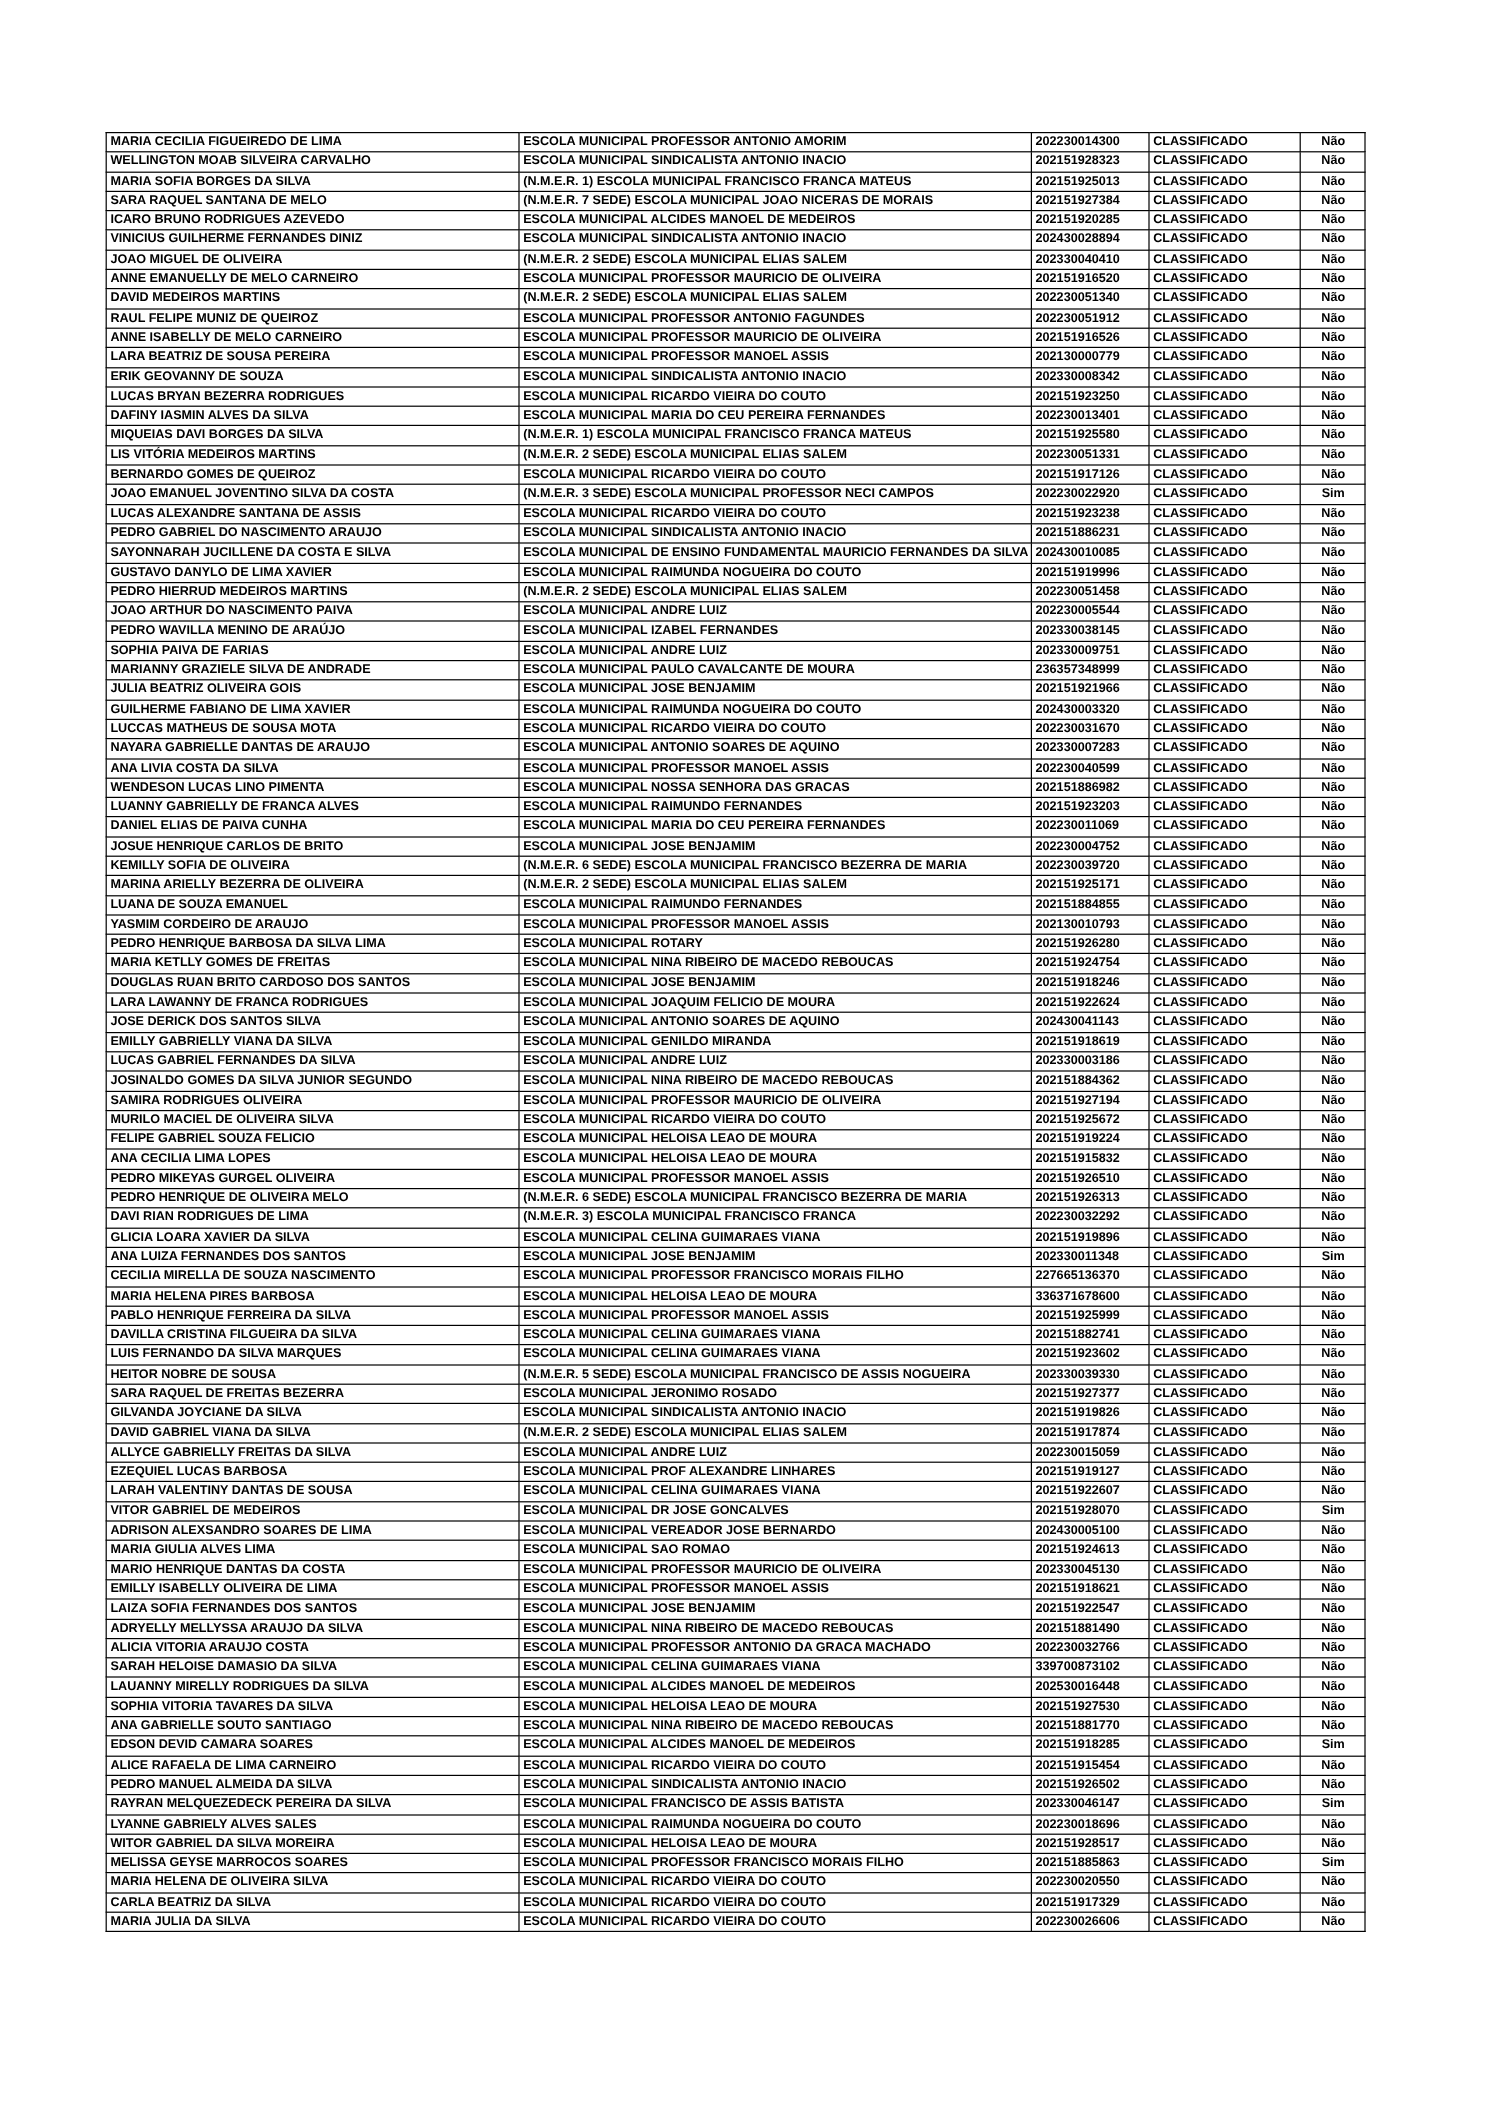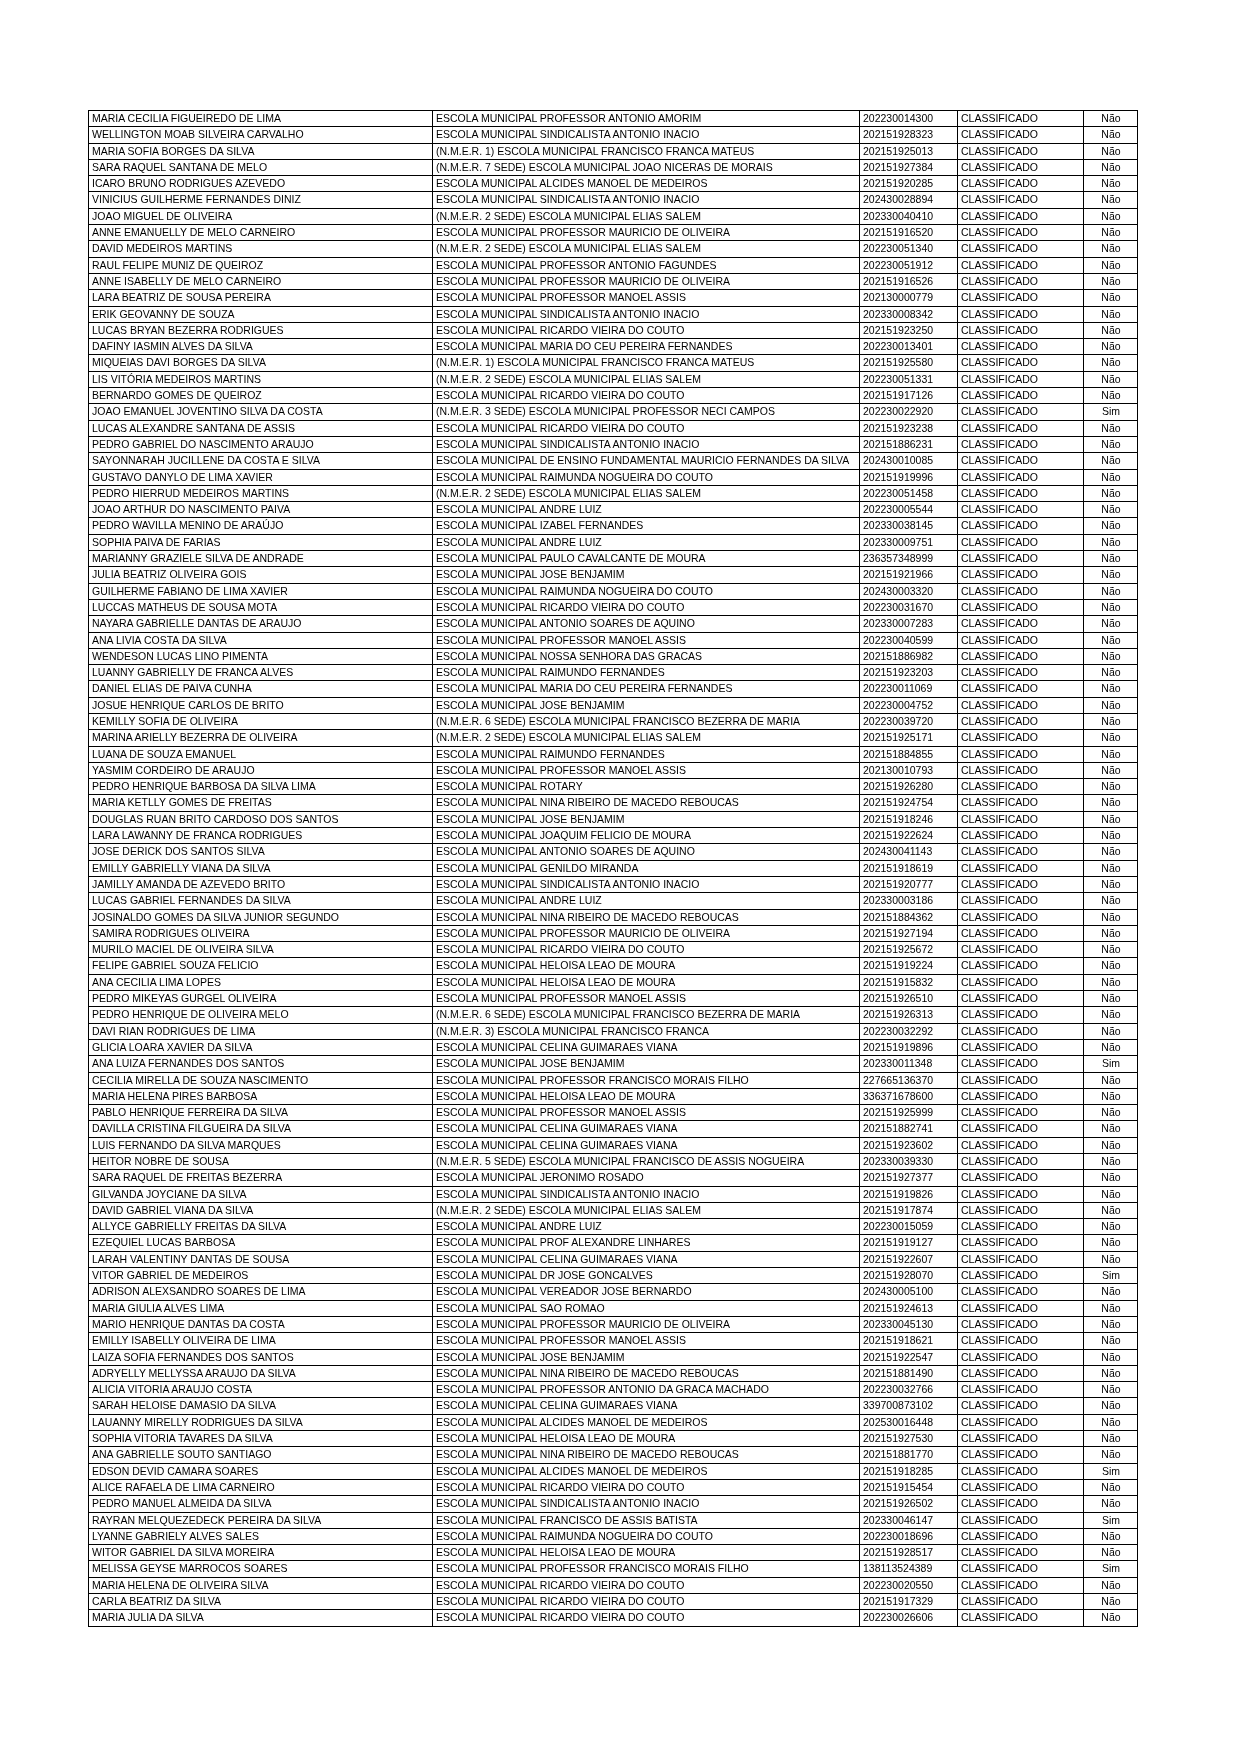--- a/index.html
+++ b/index.html
@@ -17,20 +17,21 @@
   .sheet {
     position: absolute;
     left: 88px;
     top: 110px;
     width: 1049px;
   }
   table.results {
     border-collapse: collapse;
     table-layout: fixed;
     width: 1049px;
+    font-weight: bold;
   }
   table.results td {
     border: 1px solid #000000;
     font-size: 10.5px;
     line-height: 15.3px;
     height: 15.3px;
     padding: 0 2px 0 3px;
     white-space: nowrap;
     overflow: hidden;
     vertical-align: middle;
@@ -377,27 +378,20 @@
           <td class="col-flag">Não</td>
         </tr>
         <tr>
           <td class="col-name">EMILLY GABRIELLY VIANA DA SILVA</td>
           <td class="col-school">ESCOLA MUNICIPAL GENILDO MIRANDA</td>
           <td class="col-id">202151918619</td>
           <td class="col-status">CLASSIFICADO</td>
           <td class="col-flag">Não</td>
         </tr>
         <tr>
-          <td class="col-name">JAMILLY AMANDA DE AZEVEDO BRITO</td>
-          <td class="col-school">ESCOLA MUNICIPAL SINDICALISTA ANTONIO INACIO</td>
-          <td class="col-id">202151920777</td>
-          <td class="col-status">CLASSIFICADO</td>
-          <td class="col-flag">Não</td>
-        </tr>
-        <tr>
           <td class="col-name">LUCAS GABRIEL FERNANDES DA SILVA</td>
           <td class="col-school">ESCOLA MUNICIPAL ANDRE LUIZ</td>
           <td class="col-id">202330003186</td>
           <td class="col-status">CLASSIFICADO</td>
           <td class="col-flag">Não</td>
         </tr>
         <tr>
           <td class="col-name">JOSINALDO GOMES DA SILVA JUNIOR SEGUNDO</td>
           <td class="col-school">ESCOLA MUNICIPAL NINA RIBEIRO DE MACEDO REBOUCAS</td>
           <td class="col-id">202151884362</td>
@@ -673,21 +667,21 @@
         <tr>
           <td class="col-name">WITOR GABRIEL DA SILVA MOREIRA</td>
           <td class="col-school">ESCOLA MUNICIPAL HELOISA LEAO DE MOURA</td>
           <td class="col-id">202151928517</td>
           <td class="col-status">CLASSIFICADO</td>
           <td class="col-flag">Não</td>
         </tr>
         <tr>
           <td class="col-name">MELISSA GEYSE MARROCOS SOARES</td>
           <td class="col-school">ESCOLA MUNICIPAL PROFESSOR FRANCISCO MORAIS FILHO</td>
-          <td class="col-id">138113524389</td>
+          <td class="col-id">202151885863</td>
           <td class="col-status">CLASSIFICADO</td>
           <td class="col-flag">Sim</td>
         </tr>
         <tr>
           <td class="col-name">MARIA HELENA DE OLIVEIRA SILVA</td>
           <td class="col-school">ESCOLA MUNICIPAL RICARDO VIEIRA DO COUTO</td>
           <td class="col-id">202230020550</td>
           <td class="col-status">CLASSIFICADO</td>
           <td class="col-flag">Não</td>
         </tr>

